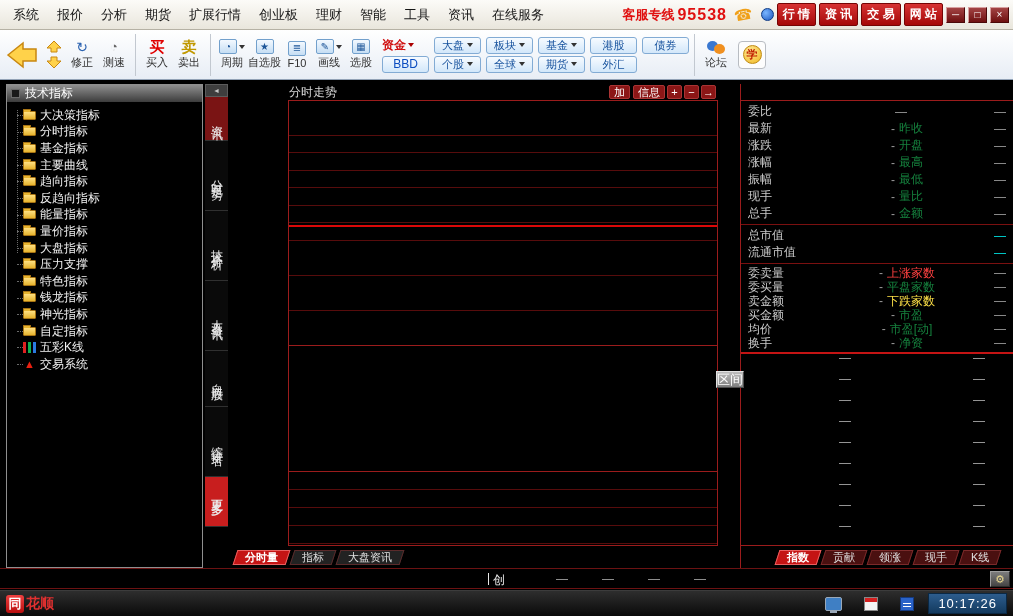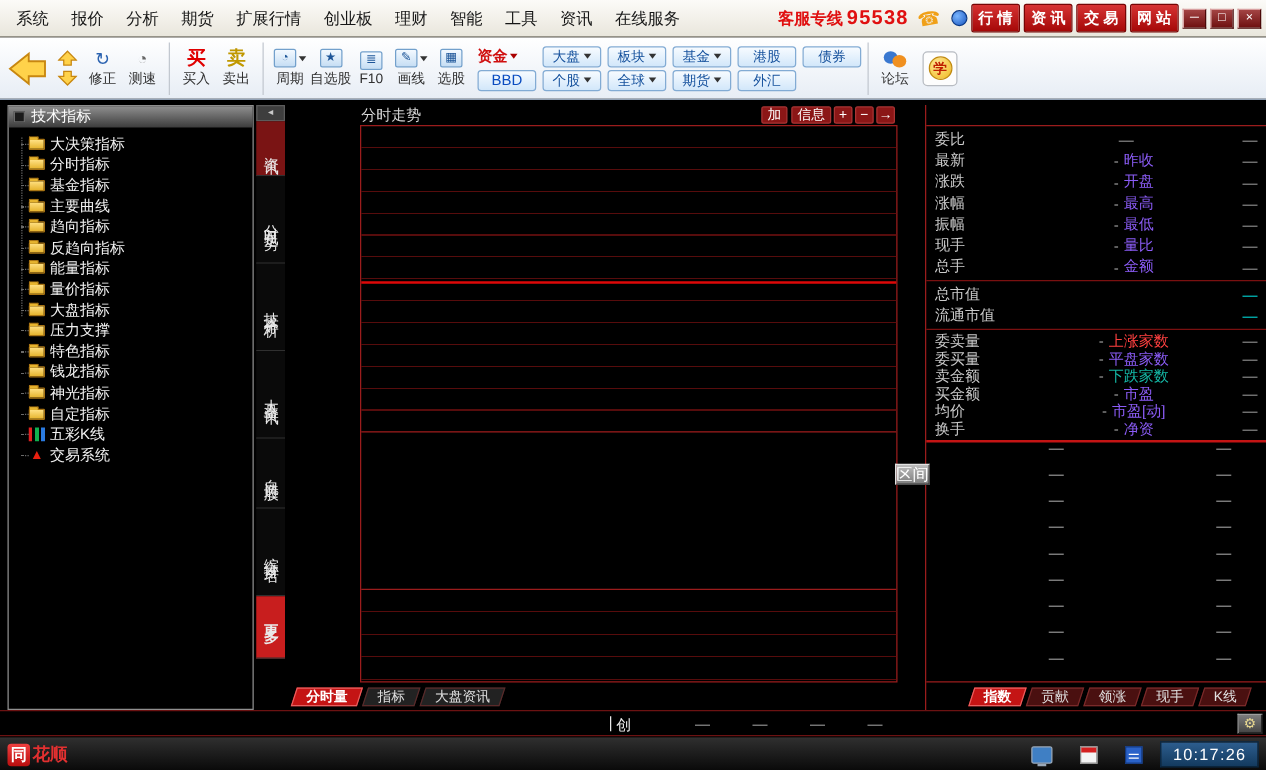--- a/index.html
+++ b/index.html
@@ -137,23 +137,23 @@
 
   
   #rpanel{ position:absolute; left:740px; top:84px; width:273px; height:484px;
     border-left:1px solid #9b1c1c; background:#000;padding-left:13px; }
   #quote{ position:absolute; top:16px; left:0; right:0; border-top:1px solid #9b1c1c; padding-top:2px;}
   .q-row{ display:flex; align-items:center; height:17px; padding:0 7px; font-size:12px; white-space:nowrap; }
   .q-row-sm{ height:14px; }
   .q-l{ color:#cacaca; width:64px; flex-shrink:0; }
   .q-l-w{ color:#cacaca; width:84px; flex-shrink:0; }
   .q-lv{ color:#9a9a9a; flex:1; text-align:right; padding-right:4px; }
-  .q-r{ color:#8b5cf6; }
+  .q-r{ color:#15803d; }
   .q-r-up{ color:#ff4040; }
-  .q-r-dn{ color:#14b8a6; }
+  .q-r-dn{ color:#fde047; }
   .q-rv{ color:#9a9a9a; flex:1; text-align:right; }
   .q-cyan{ color:#00dede; }
   .q-sep{ height:1px; background:#7a1010; margin:2px 0; }
   .q-sep-thick{ height:2px; background:#c41414; }
   #dash-table{ position:absolute; top:263px; left:0; right:0; }
   .d-row{ display:flex; align-items:center; height:21px; font-size:12px; color:#a8a8a8; }
   .d-a{ width:110px; text-align:right; }
   .d-b{ flex:1; text-align:right; padding-right:28px; }
   #rpanel-bottomline{ position:absolute; top:461px; left:0; right:0; height:1px; background:#9b1c1c; }
 

